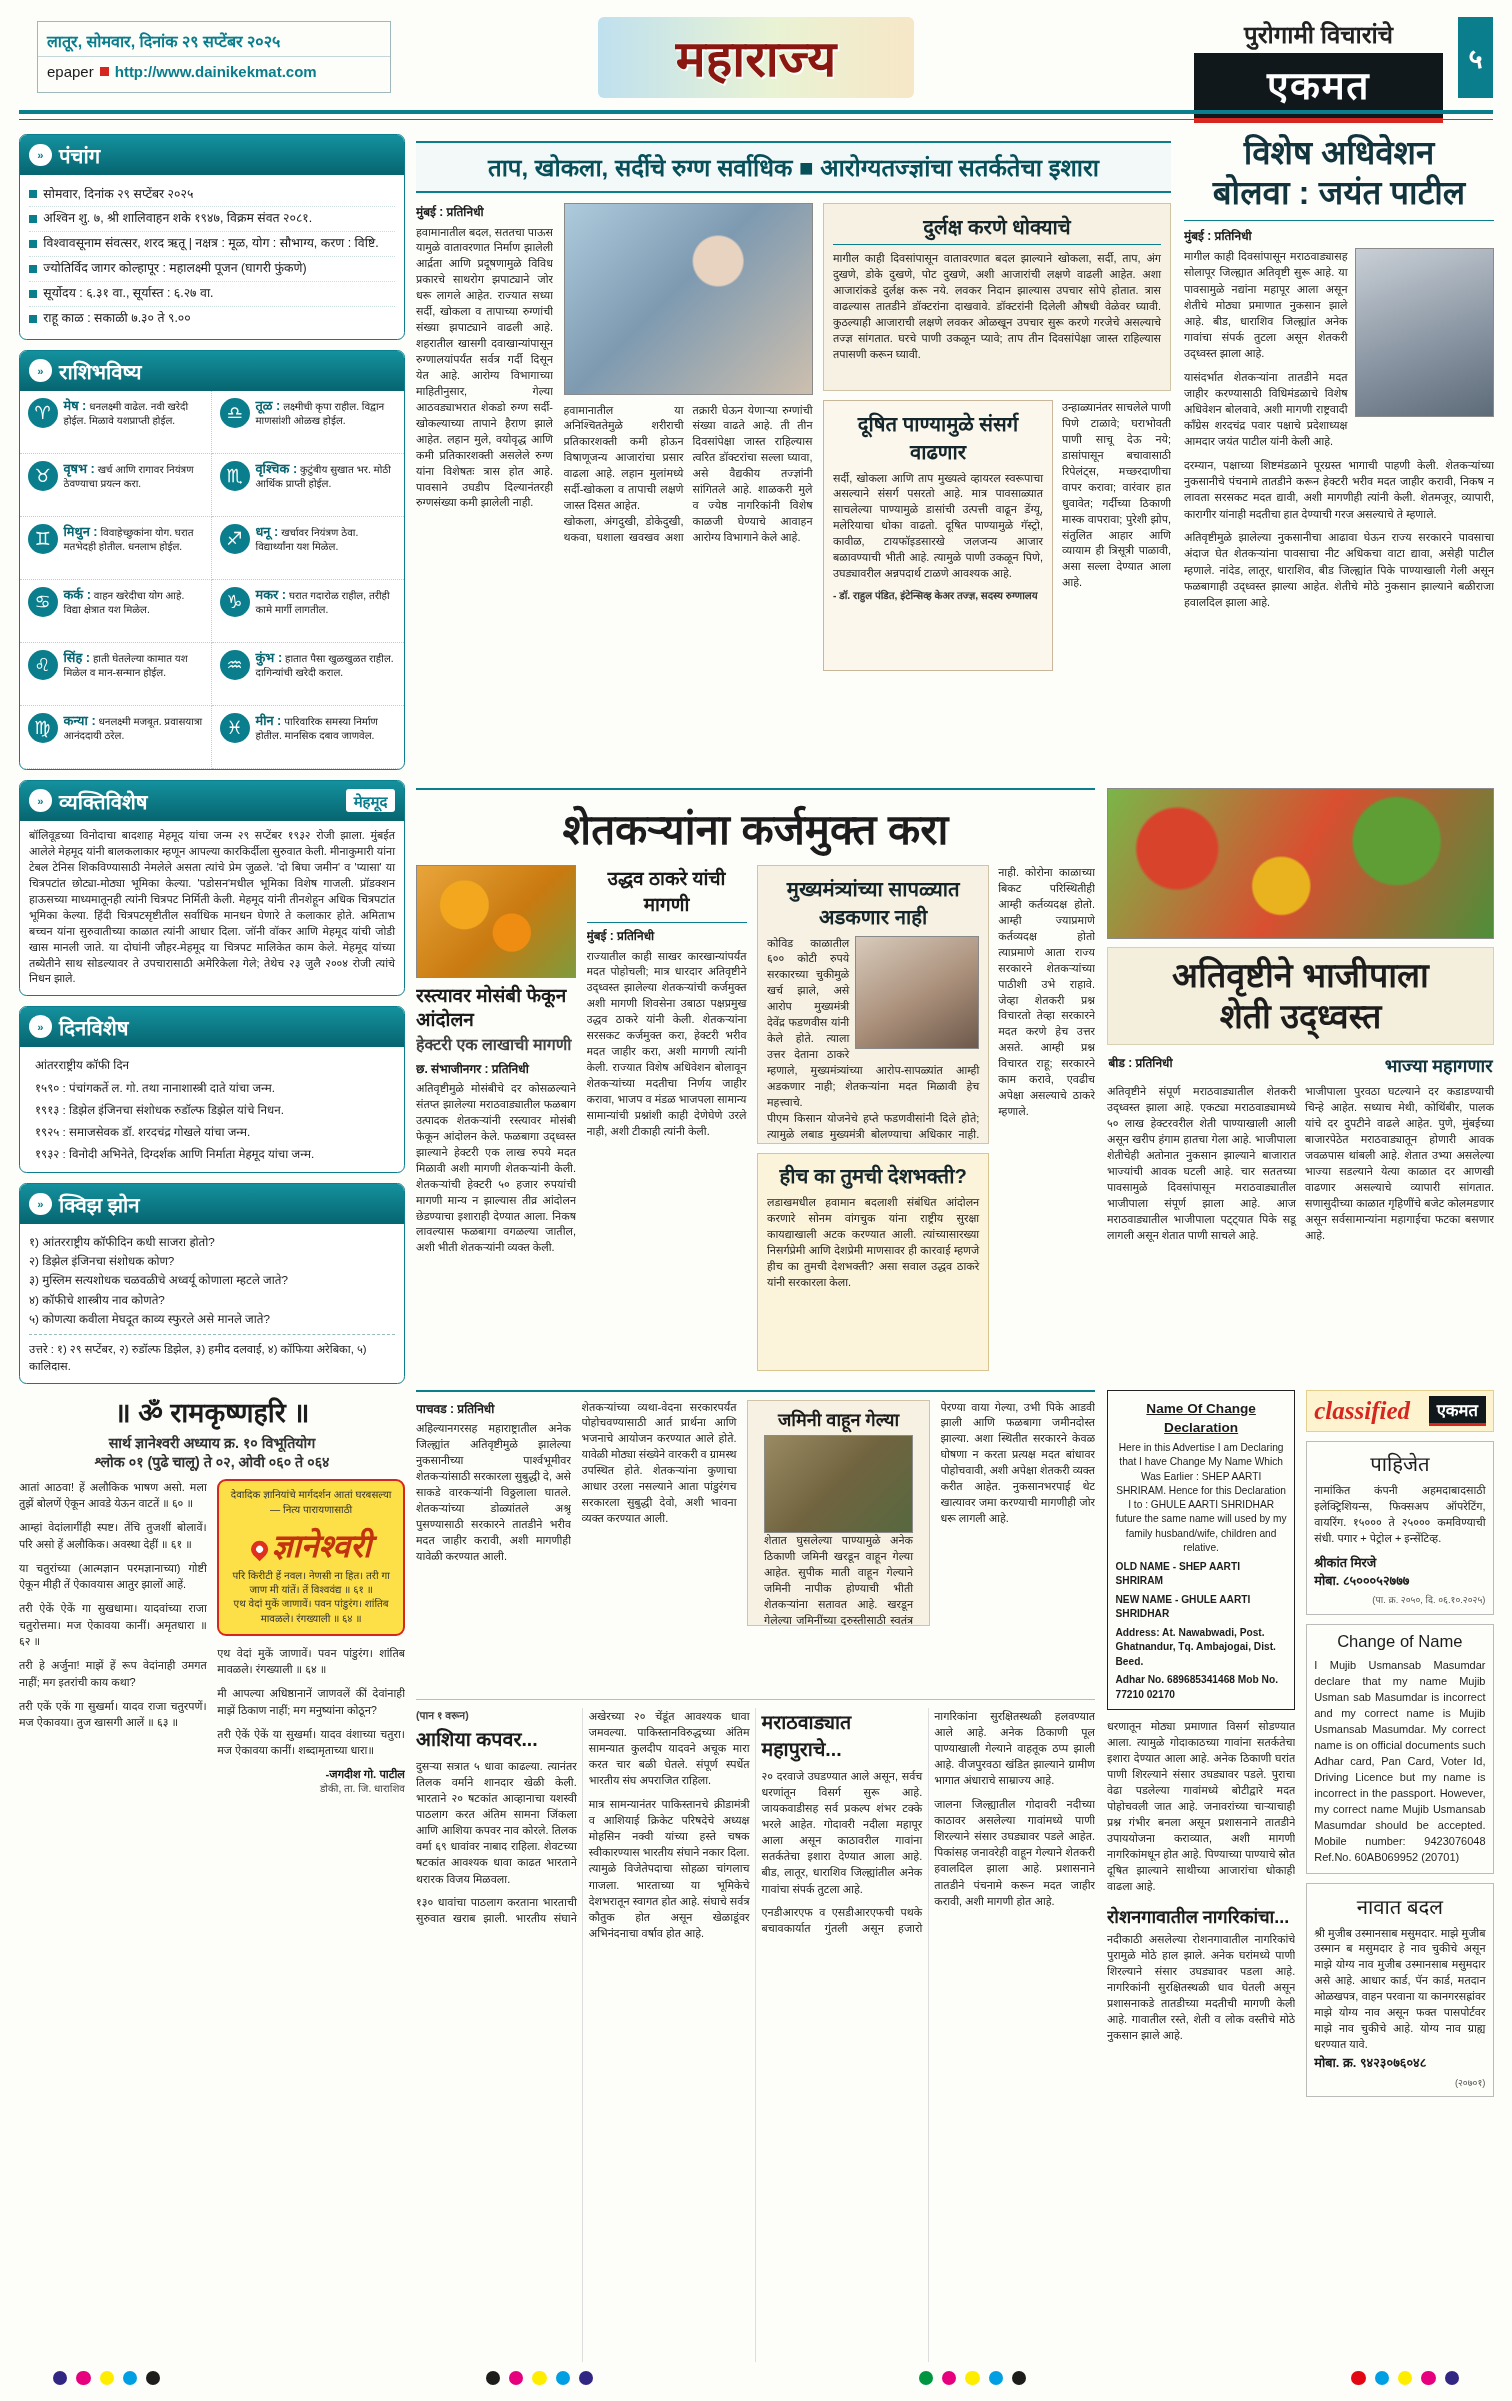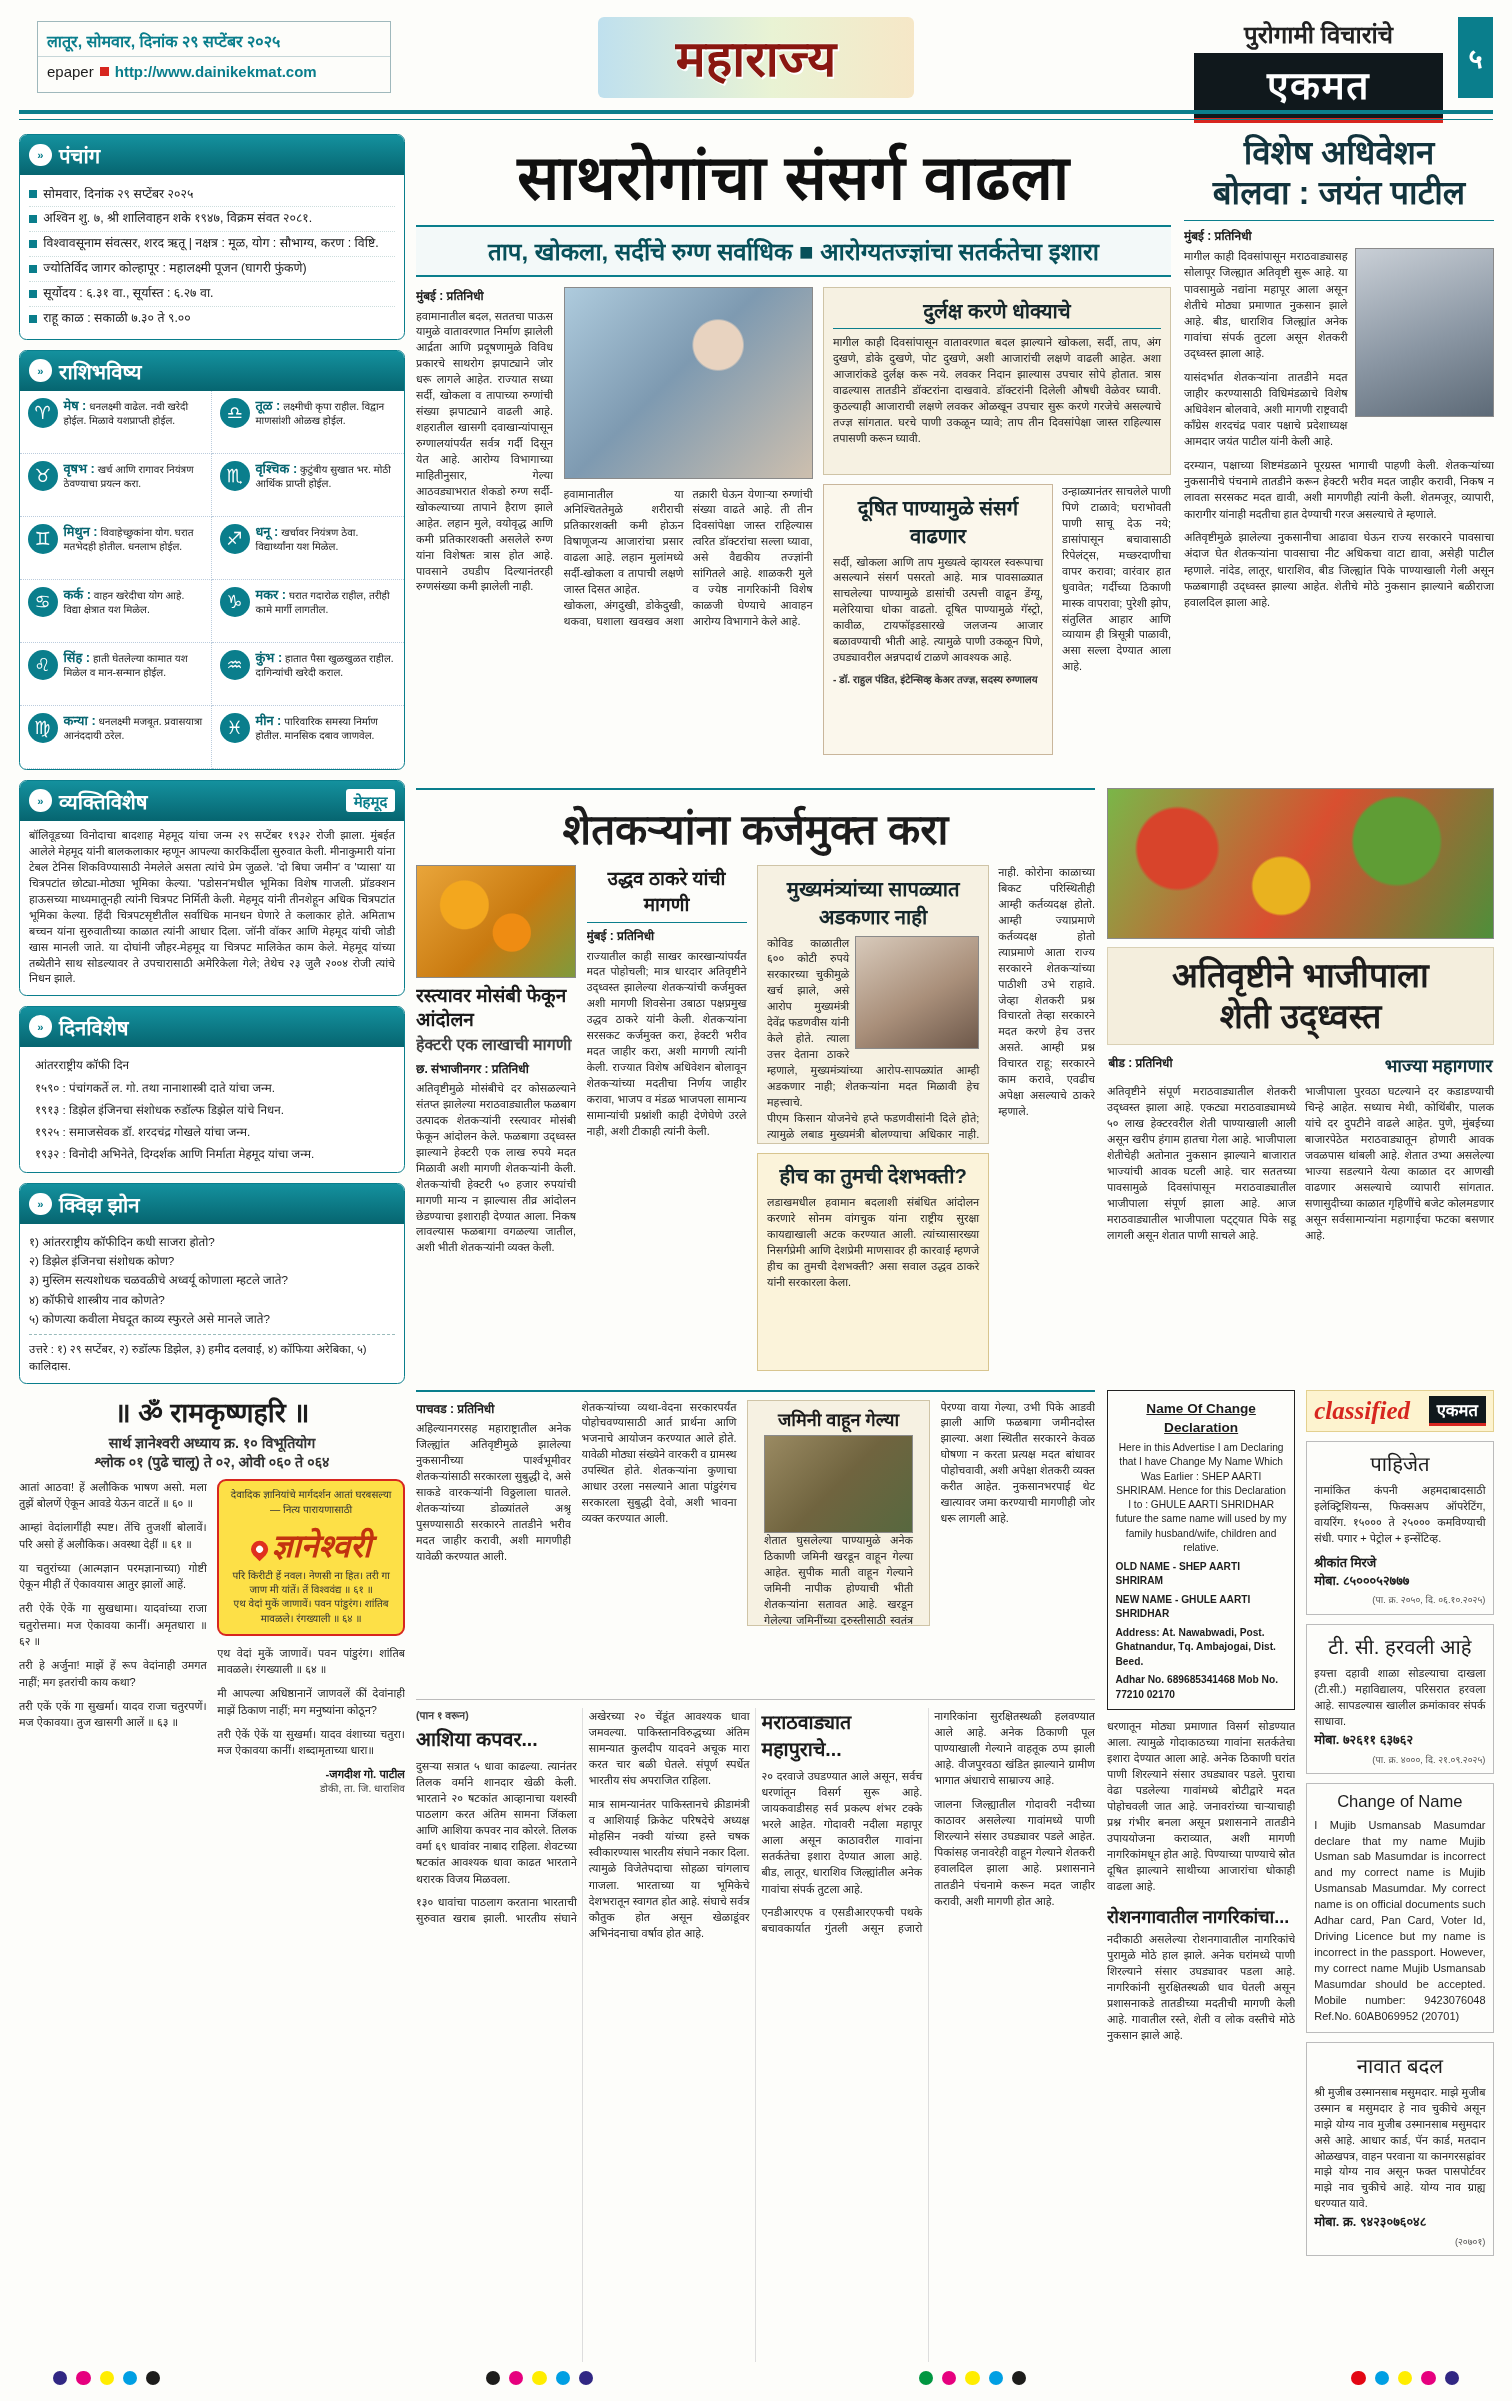--- a/index.html
+++ b/index.html
@@ -384,21 +384,20 @@
           <p class="verse">मी आपल्या अधिष्ठानानें जाणवलें कीं देवांनाही माझें ठिकाण नाहीं; मग मनुष्यांना कोठून?</p>
           <p class="verse">तरी ऐकें ऐकें या सुखर्मा। यादव वंशाच्या चतुरा। मज ऐकावया कानीं। शब्दामृताच्या धारा॥</p>
           <p class="sig">-जगदीश गो. पाटील</p>
           <p class="sig-place">डोकी, ता. जि. धाराशिव</p>
         </div>
       </div>
     </section>
   </aside>
 
   <section class="main-lead">
-    <h1 class="lead-h1">साथरोगांचा संसर्ग वाढला</h1>
     <div class="subbar">ताप, खोकला, सर्दीचे रुग्ण सर्वाधिक ■ आरोग्यतज्ज्ञांचा सतर्कतेचा इशारा</div>
     <div class="lead-grid">
       <div class="lead-c1">
         <div class="byline">मुंबई : प्रतिनिधी</div>
         <p class="bt">हवामानातील बदल, सततचा पाऊस यामुळे वातावरणात निर्माण झालेली आर्द्रता आणि प्रदूषणामुळे विविध प्रकारचे साथरोग झपाट्याने जोर धरू लागले आहेत. राज्यात सध्या सर्दी, खोकला व तापाच्या रुग्णांची संख्या झपाट्याने वाढली आहे. शहरातील खासगी दवाखान्यांपासून रुग्णालयांपर्यंत सर्वत्र गर्दी दिसून येत आहे. आरोग्य विभागाच्या माहितीनुसार, गेल्या आठवड्याभरात शेकडो रुग्ण सर्दी-खोकल्याच्या तापाने हैराण झाले आहेत. लहान मुले, वयोवृद्ध आणि कमी प्रतिकारशक्ती असलेले रुग्ण यांना विशेषतः त्रास होत आहे. पावसाने उघडीप दिल्यानंतरही रुग्णसंख्या कमी झालेली नाही.</p>
       </div>
       <div class="lead-mid">
         <div class="photo ph-lead"></div>
         <div class="two-col">
           <p class="bt">हवामानातील या अनिश्चिततेमुळे शरीराची प्रतिकारशक्ती कमी होऊन विषाणूजन्य आजारांचा प्रसार वाढला आहे. लहान मुलांमध्ये सर्दी-खोकला व तापाची लक्षणे जास्त दिसत आहेत.</p>
@@ -544,26 +543,20 @@
         <span class="cl-ekmat">एकमत</span>
       </div>
       <div class="cl-sec">
         <div class="cl-title">पाहिजेत</div>
         <p class="bt">नामांकित कंपनी अहमदाबादसाठी इलेक्ट्रिशियन्स, फिक्सअप ऑपरेटिंग, वायरिंग. १५००० ते २५००० कमविण्याची संधी. पगार + पेट्रोल + इन्सेंटिव्ह.</p>
         <div class="cl-contact">श्रीकांत मिरजे</div>
         <div class="cl-phone">मोबा. ८५०००५२७७७</div>
         <div class="cl-ref">(पा. क्र. २०५०, दि. ०६.१०.२०२५)</div>
       </div>
       <div class="cl-sec">
-        <div class="cl-title">टी. सी. हरवली आहे</div>
-        <p class="bt">इयत्ता दहावी शाळा सोडल्याचा दाखला (टी.सी.) महाविद्यालय, परिसरात हरवला आहे. सापडल्यास खालील क्रमांकावर संपर्क साधावा.</p>
-        <div class="cl-phone">मोबा. ७२६११ ६३७६२</div>
-        <div class="cl-ref">(पा. क्र. ४०००, दि. २१.०९.२०२५)</div>
-      </div>
-      <div class="cl-sec">
         <div class="cl-title en">Change of Name</div>
         <p class="bt">I Mujib Usmansab Masumdar declare that my name Mujib Usman sab Masumdar is incorrect and my correct name is Mujib Usmansab Masumdar. My correct name is on official documents such Adhar card, Pan Card, Voter Id, Driving Licence but my name is incorrect in the passport. However, my correct name Mujib Usmansab Masumdar should be accepted. Mobile number: 9423076048  Ref.No. 60AB069952 (20701)</p>
       </div>
       <div class="cl-sec">
         <div class="cl-title">नावात बदल</div>
         <p class="bt">श्री मुजीब उस्मानसाब मसुमदार. माझे मुजीब उस्मान ब मसुमदार हे नाव चुकीचे असून माझे योग्य नाव मुजीब उस्मानसाब मसुमदार असे आहे. आधार कार्ड, पॅन कार्ड, मतदान ओळखपत्र, वाहन परवाना या कानगरसह्रांवर माझे योग्य नाव असून फक्त पासपोर्टवर माझे नाव चुकीचे आहे. योग्य नाव ग्राह्य धरण्यात यावे.</p>
         <div class="cl-phone">मोबा. क्र. ९४२३०७६०४८</div>
         <div class="cl-ref">(२०७०१)</div>
       </div>
     </div>

